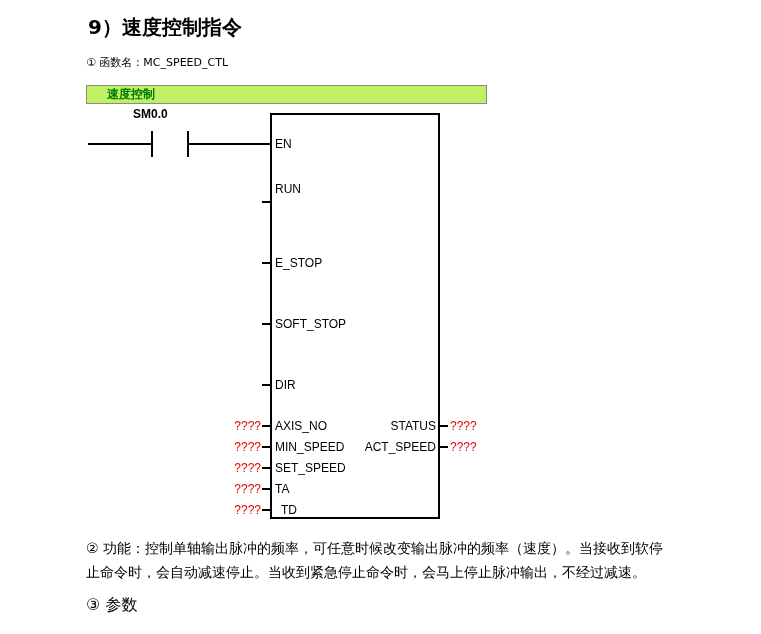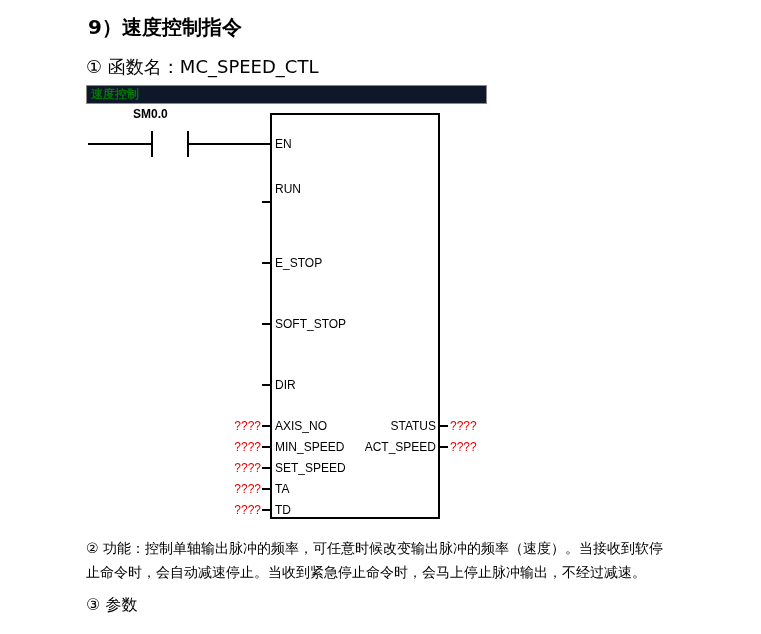--- a/index.html
+++ b/index.html
@@ -11,34 +11,34 @@
     font-family: "DejaVu Sans", "Liberation Sans", sans-serif;
     color: #000000;
     overflow: hidden;
   }
   .heading {
     position: absolute; left: 88px; top: 14px;
     font-size: 20px; font-weight: bold;
   }
   .func-line {
     position: absolute; left: 86px; top: 55px;
-    font-size: 18px;
+    font-size: 11px;
   }
   .panel {
     position: absolute; left: 86px; top: 85px; width: 401px;
   }
   .panel-header {
     box-sizing: border-box;
     width: 401px; height: 19px;
-    background: #0f172a;
+    background: #bef264;
     border: 1px solid #8a8a82;
     color: #007700;
     font-size: 12px; font-weight: bold;
     line-height: 17px;
-    padding-left: 4px;
+    padding-left: 20px;
   }
   .diagram {
     position: relative;
     width: 401px; height: 432px;
     background: #ffffff;
     font-size: 12px;
     font-family: "Liberation Sans", "DejaVu Sans", sans-serif;
   }
   .hline { position: absolute; height: 2px; background: #000000; }
   .vline { position: absolute; width: 2px; background: #000000; }
@@ -93,21 +93,21 @@
 
       <div class="lbl" style="left:189px; top:33px;">EN</div>
       <div class="lbl" style="left:189px; top:78px;text-align:center;">RUN</div>
       <div class="lbl" style="left:189px; top:152px;">E_STOP</div>
       <div class="lbl" style="left:189px; top:213px;">SOFT_STOP</div>
       <div class="lbl" style="left:189px; top:274px;">DIR</div>
       <div class="lbl" style="left:189px; top:315px;">AXIS_NO</div>
       <div class="lbl" style="left:189px; top:336px;">MIN_SPEED</div>
       <div class="lbl" style="left:189px; top:357px;">SET_SPEED</div>
       <div class="lbl" style="left:189px; top:378px;">TA</div>
-      <div class="lbl" style="left:189px; top:399px;">TD</div>
+      <div class="lbl" style="left:195px; top:399px;">TD</div>
 
       <div class="hline" style="left:176px; top:97px;  width:8px;"></div>
       <div class="hline" style="left:176px; top:158px; width:8px;"></div>
       <div class="hline" style="left:176px; top:219px; width:8px;"></div>
       <div class="hline" style="left:176px; top:280px; width:8px;"></div>
       <div class="hline" style="left:176px; top:321px; width:8px;"></div>
       <div class="hline" style="left:176px; top:342px; width:8px;"></div>
       <div class="hline" style="left:176px; top:363px; width:8px;"></div>
       <div class="hline" style="left:176px; top:384px; width:8px;"></div>
       <div class="hline" style="left:176px; top:405px; width:8px;"></div>

